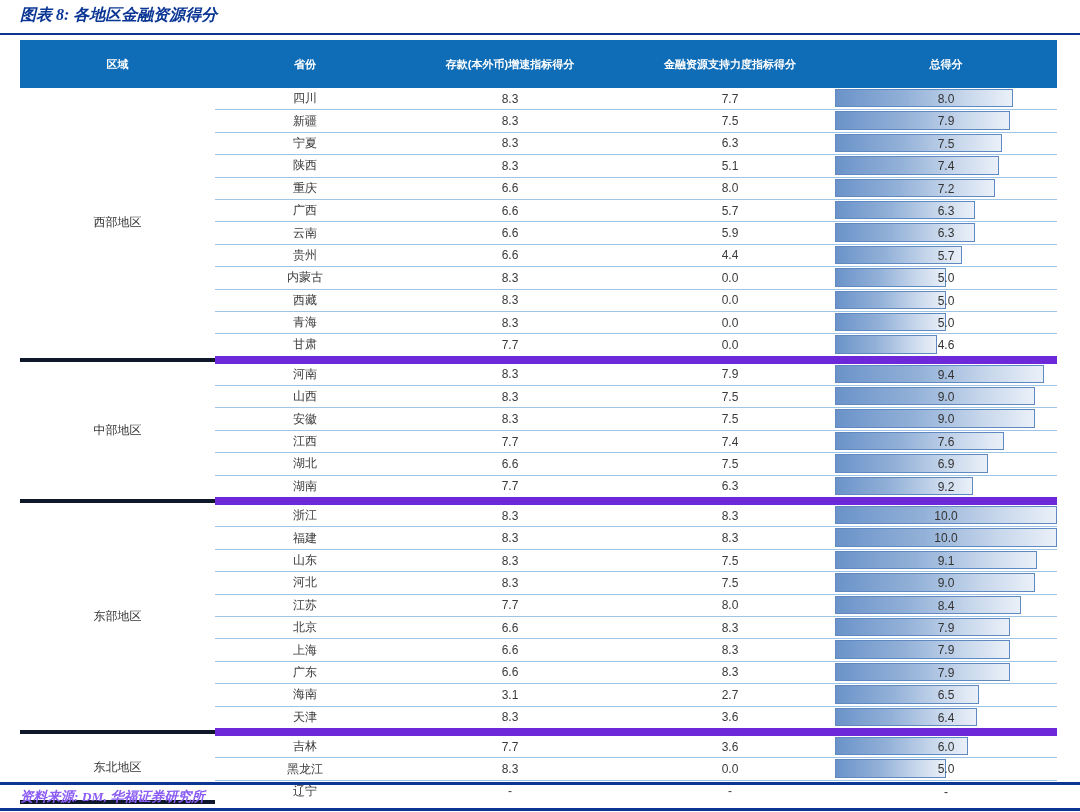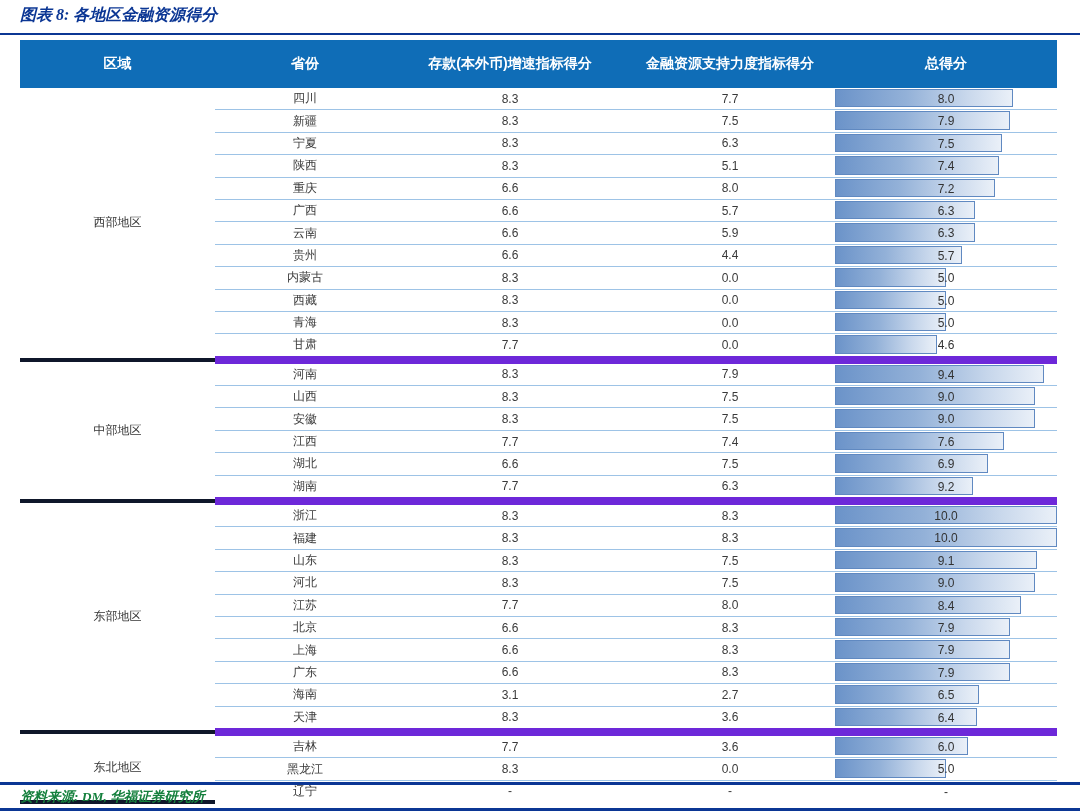--- a/index.html
+++ b/index.html
@@ -7,40 +7,40 @@
         font-family:"Liberation Sans",sans-serif;}
 
   
   .fig-title{position:absolute;left:20px;top:5px;font-family:"Liberation Serif",serif;
              font-size:16px;font-weight:bold;font-style:italic;color:#0B3694;}
   .title-rule{position:absolute;left:0;top:33px;width:1080px;height:2px;background:#0B3694;}
 
   
   table.score{position:absolute;left:20px;top:40px;width:1037px;border-collapse:collapse;
               table-layout:fixed;}
-  table.score th{background:#0F6DB7;color:#ffffff;font-size:14px;font-weight:bold;
+  table.score th{background:#0F6DB7;color:#ffffff;font-size:11px;font-weight:bold;
                  height:48px;padding:0;text-align:center;}
   table.score td{font-size:12px;color:#3a3a3a;height:21.4px;padding:0;text-align:center;
                  border-bottom:1px solid #9DC3E6;}
   table.score td.region-cell{border-bottom:4px solid #0f172a;color:#333;}
   table.score tr.group-end td{border-bottom:8px solid #6d28d9;}
   table.score tr:last-child td{border-bottom:none;}
 
   
   td.bar-cell{position:relative;}
   td.bar-cell .bar{position:absolute;left:0;top:1px;bottom:2px;box-sizing:border-box;
         border:1px solid #6089C1;
         background:linear-gradient(90deg,#6B93C9 0%,#93B1D8 40%,#C9D8EC 75%,#EAF0F8 100%);}
   td.bar-cell .val{position:absolute;left:0;right:0;top:0;bottom:0;line-height:22px;
         text-align:center;color:#333;}
 
   
   .table-rule{position:absolute;left:0;top:782px;width:1080px;height:3px;background:#0B3694;}
   .source{position:absolute;left:20px;top:788px;font-family:"Liberation Serif",serif;
-          font-size:13.5px;font-weight:bold;font-style:italic;color:#15803d;}
+          font-size:13.5px;font-weight:bold;font-style:italic;color:#8b5cf6;}
   .bottom-rule{position:absolute;left:0;top:808px;width:1080px;height:3px;background:#0B3694;}
 
   
   .watermark{position:absolute;left:742px;top:744px;display:flex;align-items:center;
              gap:10px;opacity:.82;pointer-events:none;}
   .watermark .wm-text{font-size:31px;color:#9e9e9e;letter-spacing:1px;font-weight:bold;}
 </style>
 </head>
 <body>
 

